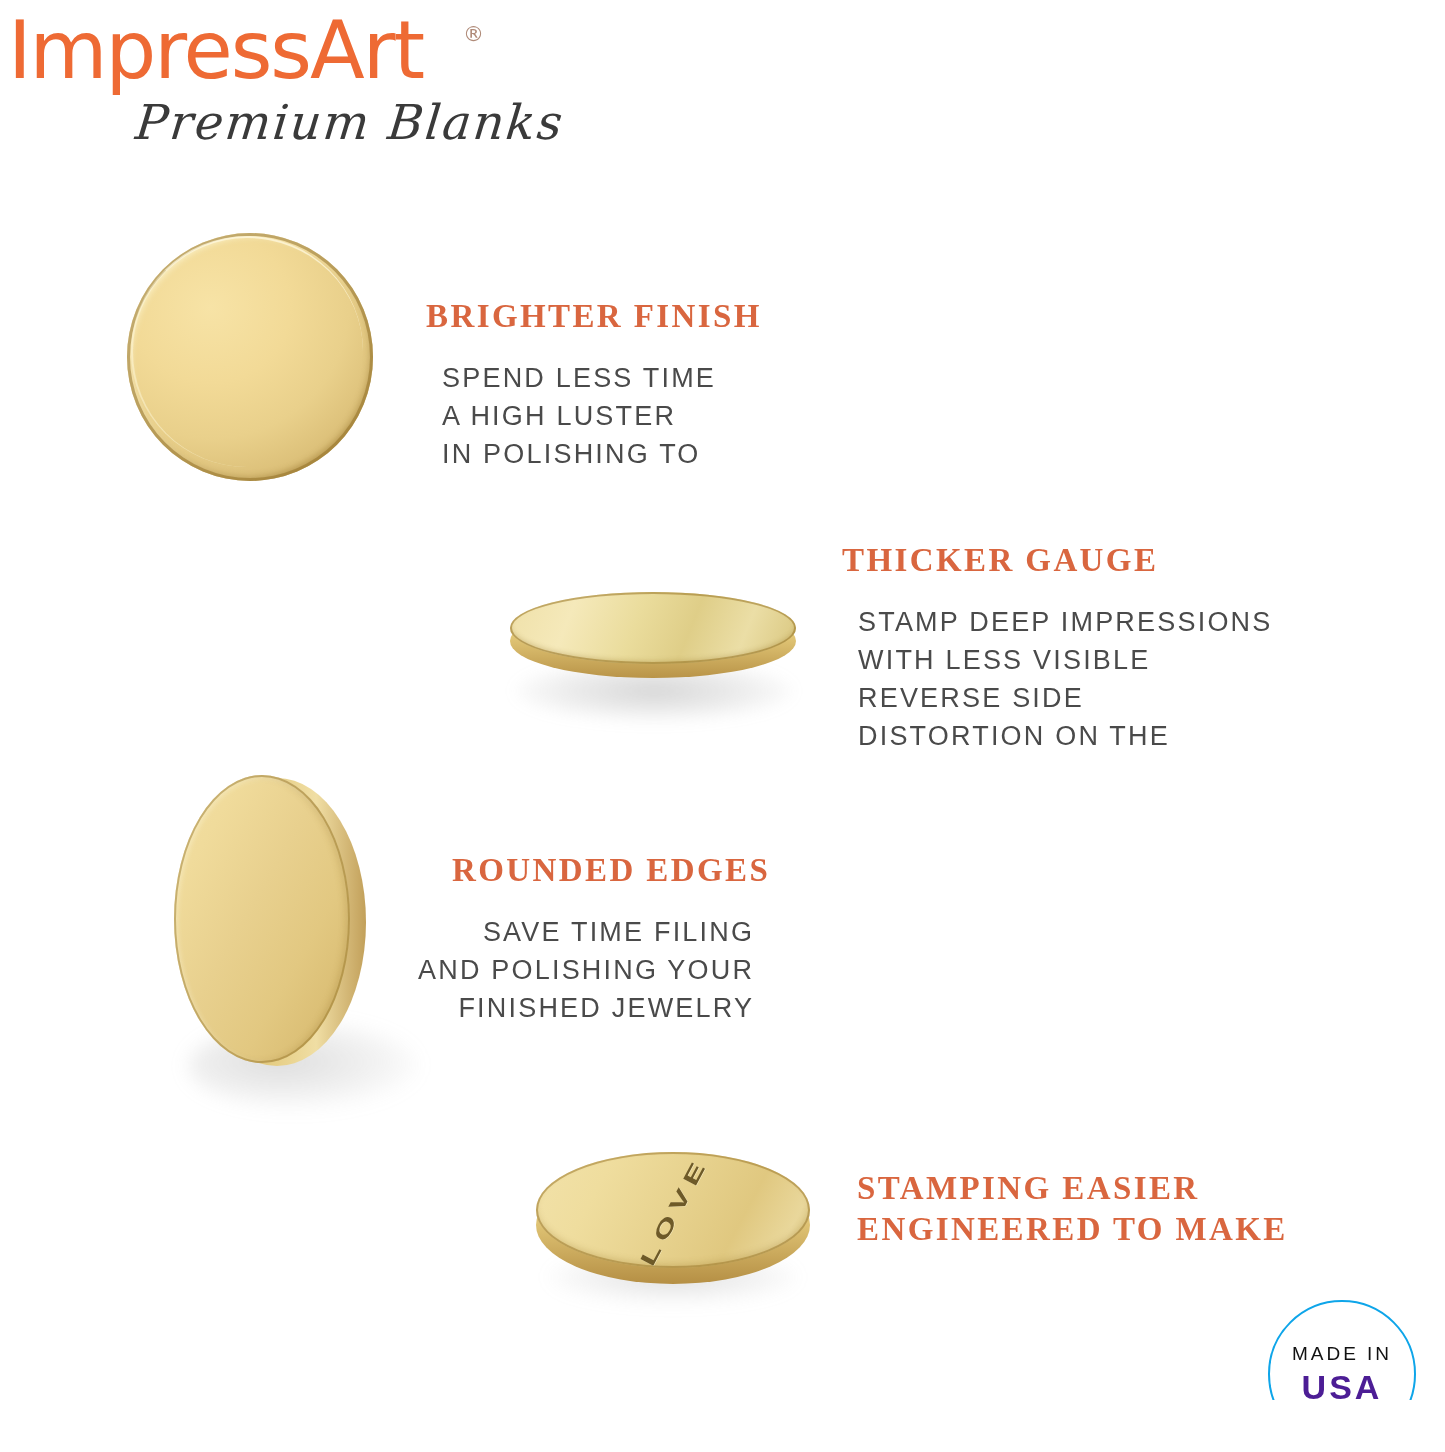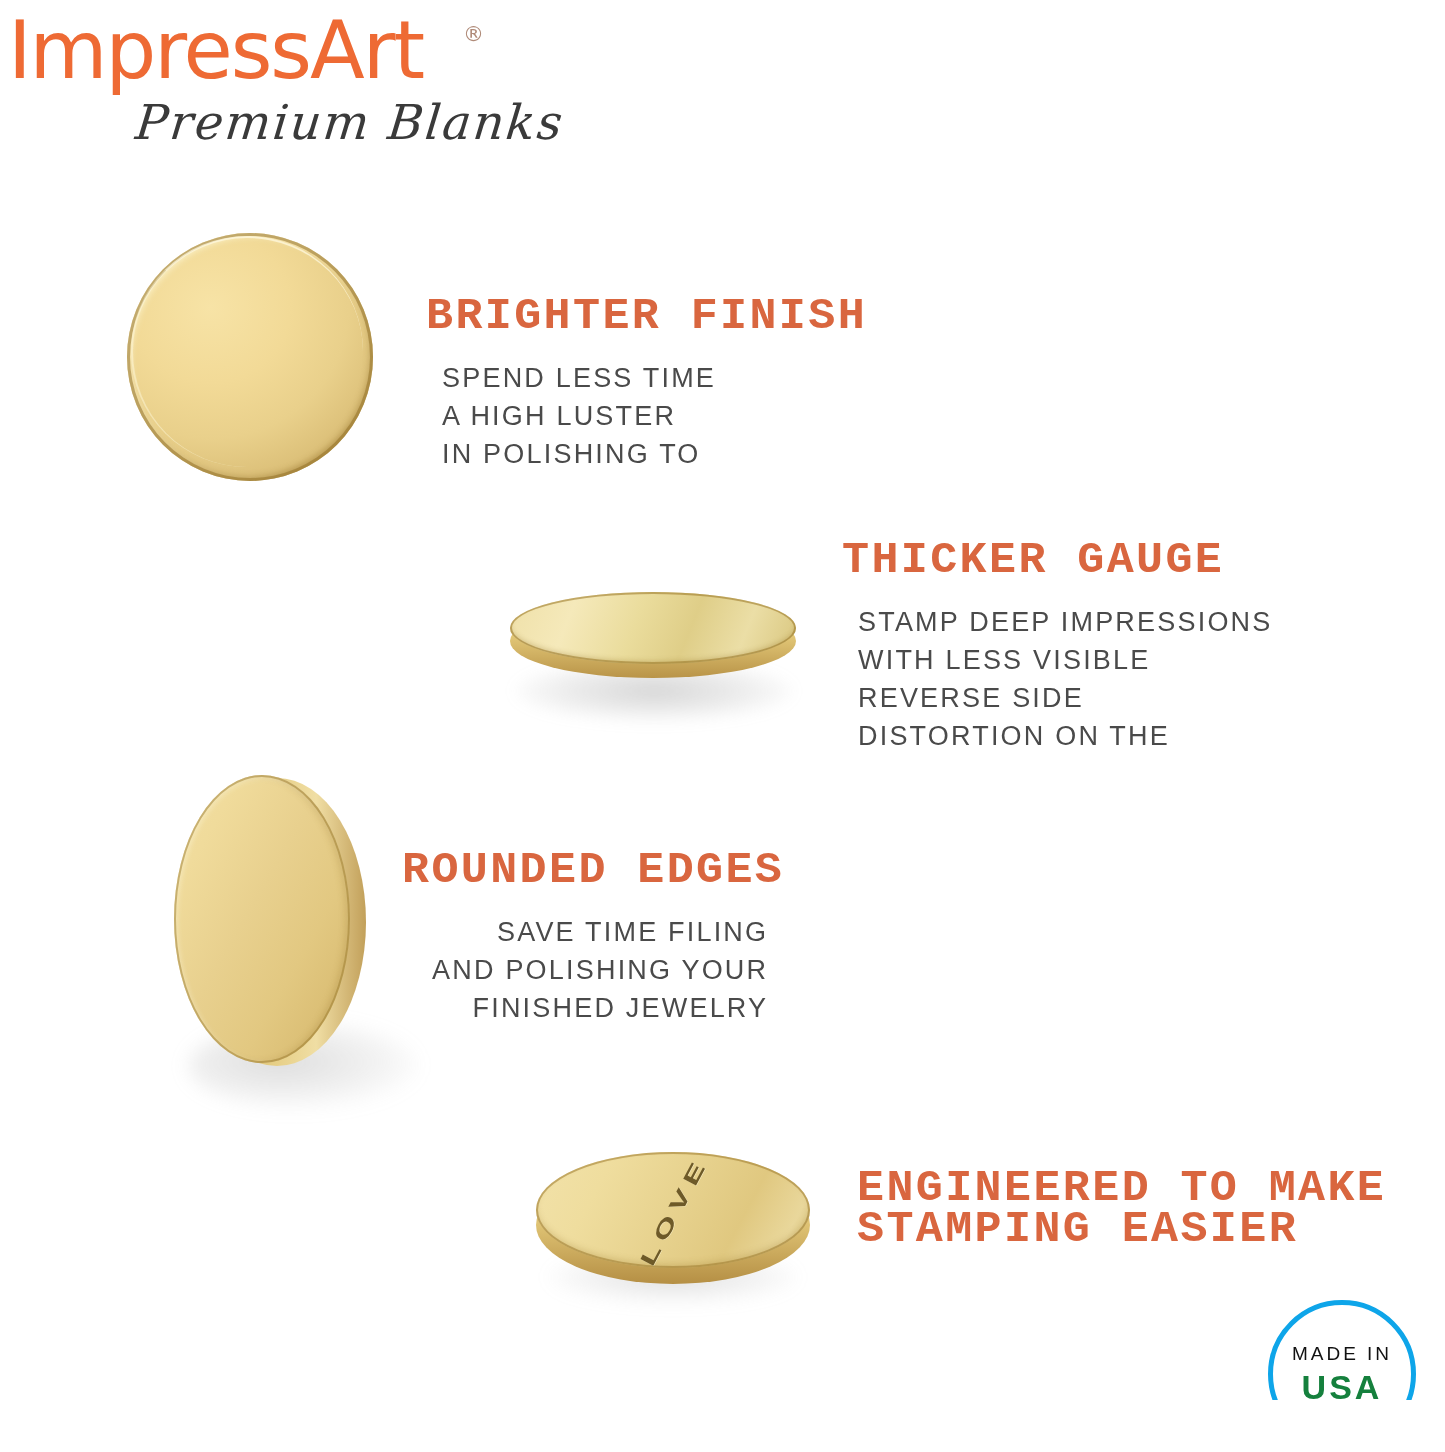--- a/index.html
+++ b/index.html
@@ -62,22 +62,22 @@
     white-space: nowrap;
     transform: skewX(-6deg);
   }
 
   
   .feature-text {
     position: absolute;
   }
   .feature-heading {
     color: #D9663F;
-    font-family: Liberation Mono, monospace;
-    font-size: 45px;
+    font-family: Liberation Serif, serif;
+    font-size: 33px;
     font-weight: 700;
     letter-spacing: 2.4px;
     line-height: 41px;
     white-space: nowrap;
     margin: 0;
   }
   .feature-body {
     margin: 16px;
     padding: 0;
     list-style: none;
@@ -306,21 +306,21 @@
     pointer-events: none;
   }
 
   
   #made-badge {
     position: absolute;
     left: 1268px;
     top: 1300px;
     width: 148px;
     height: 148px;
-    border: 5px solid #0ea5e9;
+    border: 2px solid #0ea5e9;
     border-radius: 50%;
     box-sizing: border-box;
     display: flex;
     flex-direction: column;
     align-items: center;
     justify-content: center;
     background: #ffffff;
   }
   #badge-line1 {
     font-family: "Liberation Sans", sans-serif;
@@ -328,21 +328,21 @@
     font-weight: 400;
     letter-spacing: 3px;
     color: #111111;
     line-height: 24px;
   }
   #badge-line2 {
     font-family: "Liberation Sans", sans-serif;
     font-size: 34px;
     font-weight: 700;
     letter-spacing: 3px;
-    color: #15803d;
+    color: #4c1d95;
     line-height: 38px;
     margin-top: 2px;
   }
 </style>
 </head>
 <body>
 
 <div id="page">
 
   <div id="logo-block">
@@ -401,22 +401,22 @@
 
   <div class="blank" id="blank-stamped">
     <div class="shadow"></div>
     <div class="side"></div>
     <div class="top"></div>
     <div class="top-rim"></div>
     <div class="stamp">LOVE</div>
   </div>
 
   <div class="feature-text" id="feature-4">
+    <h2 class="feature-heading">STAMPING EASIER</h2>
     <h2 class="feature-heading">ENGINEERED TO MAKE</h2>
-    <h2 class="feature-heading">STAMPING EASIER</h2>
   </div>
 
   <div id="made-badge">
     <div id="badge-line1">MADE IN</div>
     <div id="badge-line2">USA</div>
   </div>
 
 </div>
 
 </body></html>

